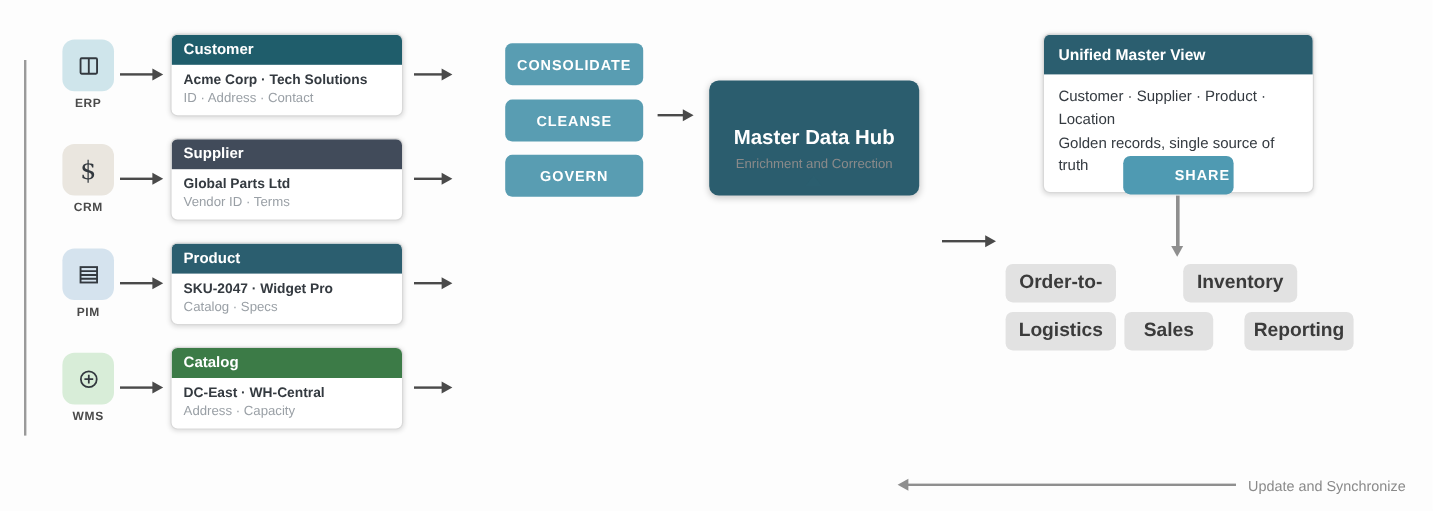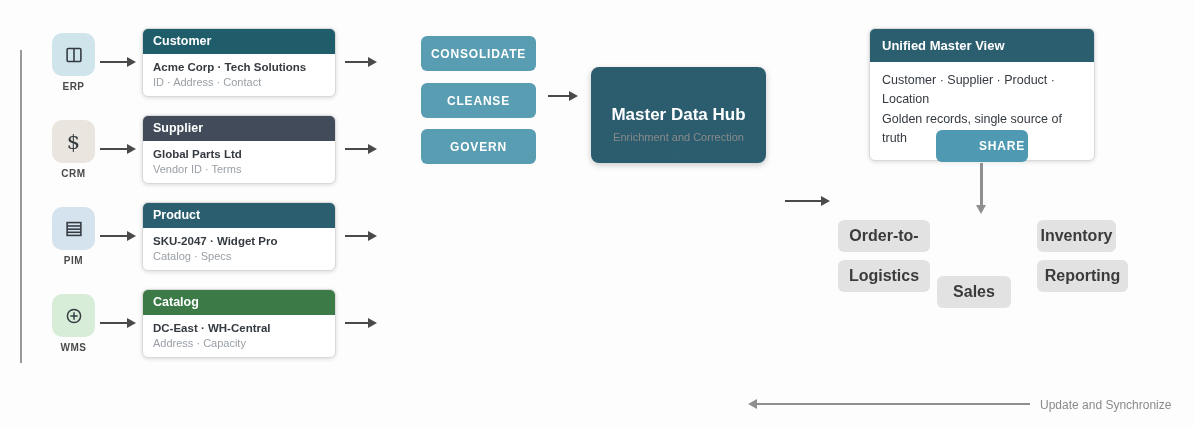--- a/index.html
+++ b/index.html
@@ -212,21 +212,21 @@
       <div>Golden records, single source of truth</div>
     </div>
   </div>
 
   <button class="share-btn">SHARE</button>
   <div class="arrow-v" style="left:980px; top:163px; height:43px"></div>
 
   <div class="arrow-h" style="left:785px; top:200px; width:37px"></div>
 
   <div class="chip" style="left:838px;  top:220px; width:92px">Order-to-Cash</div>
-  <div class="chip" style="left:1037px; top:220px; width:79px">Inventory</div>
+  <div class="chip" style="left:986px; top:220px; width:95px">Inventory</div>
   <div class="chip" style="left:838px;  top:260px; width:92px">Logistics</div>
-  <div class="chip" style="left:937px;  top:276px; width:74px">Sales</div>
+  <div class="chip" style="left:937px;  top:260px; width:74px">Sales</div>
   <div class="chip" style="left:1037px; top:260px; width:91px">Reporting</div>
 
   <div class="arrow-h gray left" style="left:756px; top:403px; width:274px"></div>
   <div class="feedback-label">Update and Synchronize</div>
 
 </div>
 
 </body></html>

